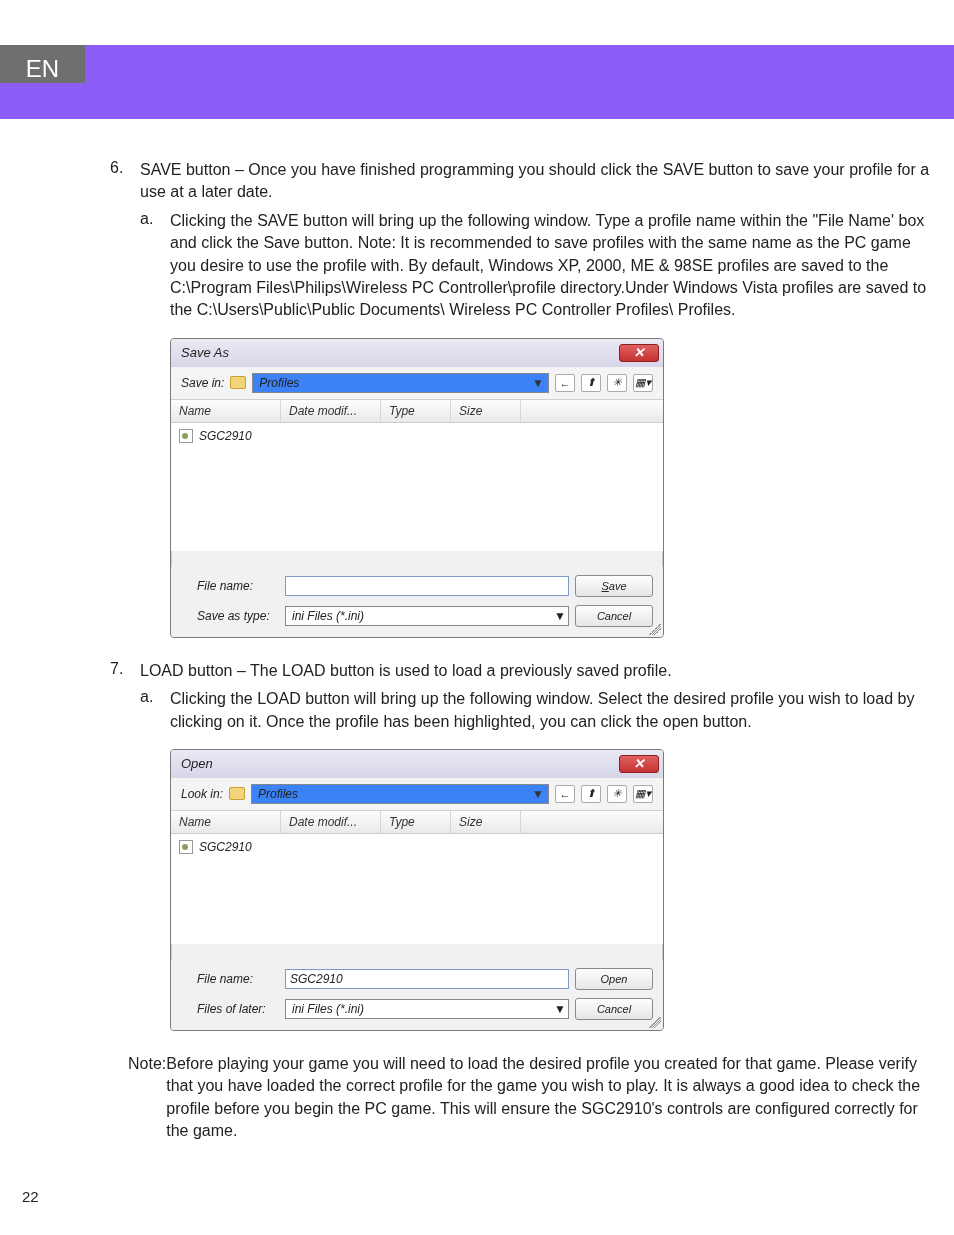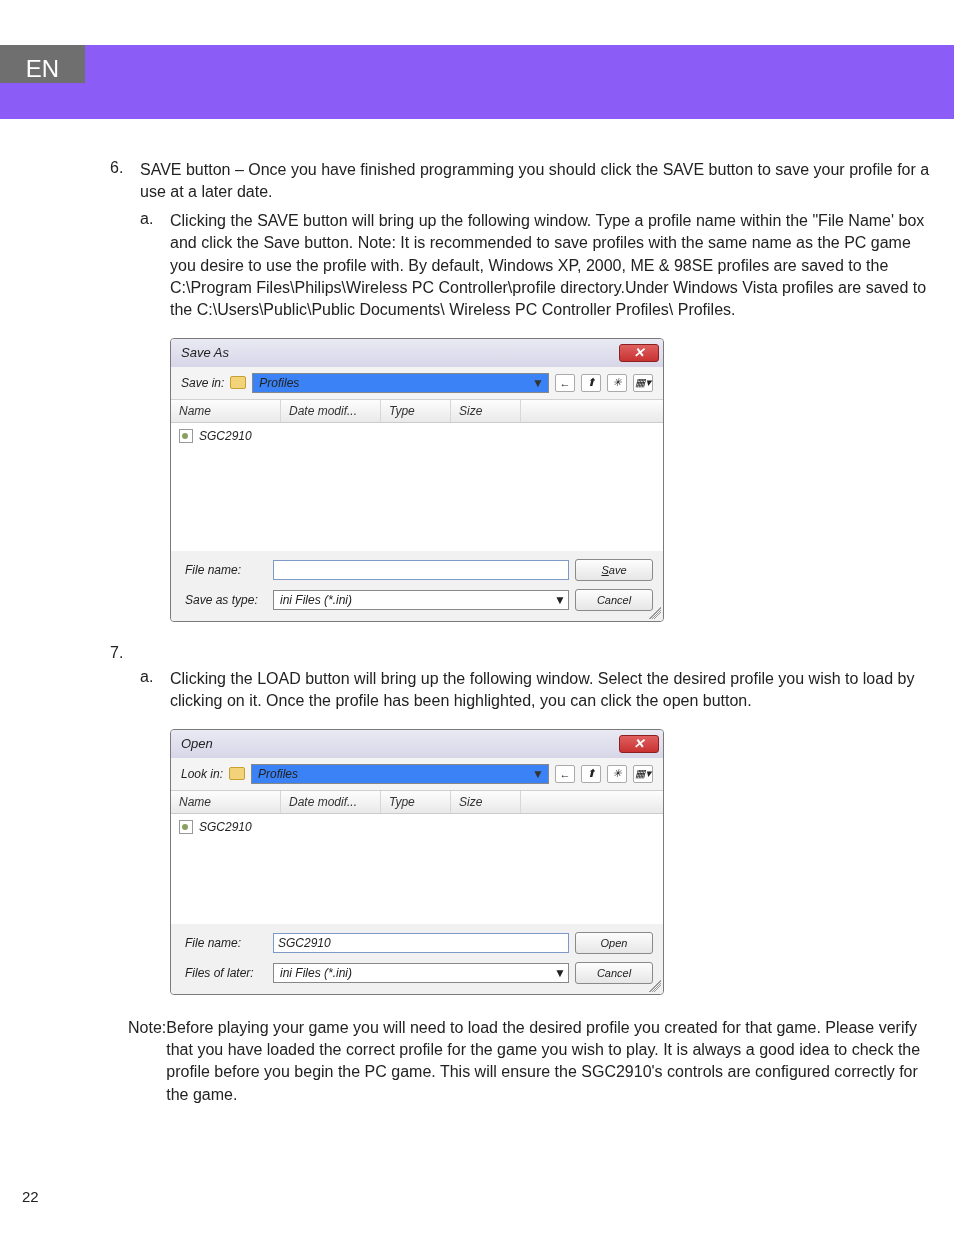--- a/index.html
+++ b/index.html
@@ -146,23 +146,24 @@
   }
   .ini-icon::after {
     content: "";
     position: absolute;
     left: 2px; top: 3px;
     width: 6px; height: 6px;
     background: #8aa060;
     border-radius: 50%;
   }
   .dlg-bottom {
-    padding: 8px 10px 10px 14px;
+    padding: 8px 10px 10px 26px;
     font-size: 12px;
     background: #f1f1f1;
+    margin-top: 16px;
   }
   .field-row {
     display: flex; align-items: center; gap: 6px;
     margin-bottom: 8px;
   }
   .field-label { width: 82px; }
   .text-input {
     flex: 1;
     height: 20px;
     background: #fff;
@@ -278,20 +279,21 @@
             <div class="btn">Cancel</div>
           </div>
         </div>
         <div class="resize-grip"></div>
       </div>
     </li>
 
     <li>
       <div class="num-row">
         <div class="num-cell">7.</div>
+        <div class="body-text">LOAD button – The LOAD button is used to load a previously saved profile.</div>
       </div>
       <ul class="sub-list">
         <li>
           <div class="sub-cell">a.</div>
           <div class="body-text">Clicking the LOAD button will bring up the following window. Select the desired profile you wish to load by clicking on it. Once the profile has been highlighted, you can click the open button.</div>
         </li>
       </ul>
 
       <div class="dialog dlg-rel">
         <div class="dlg-titlebar">

